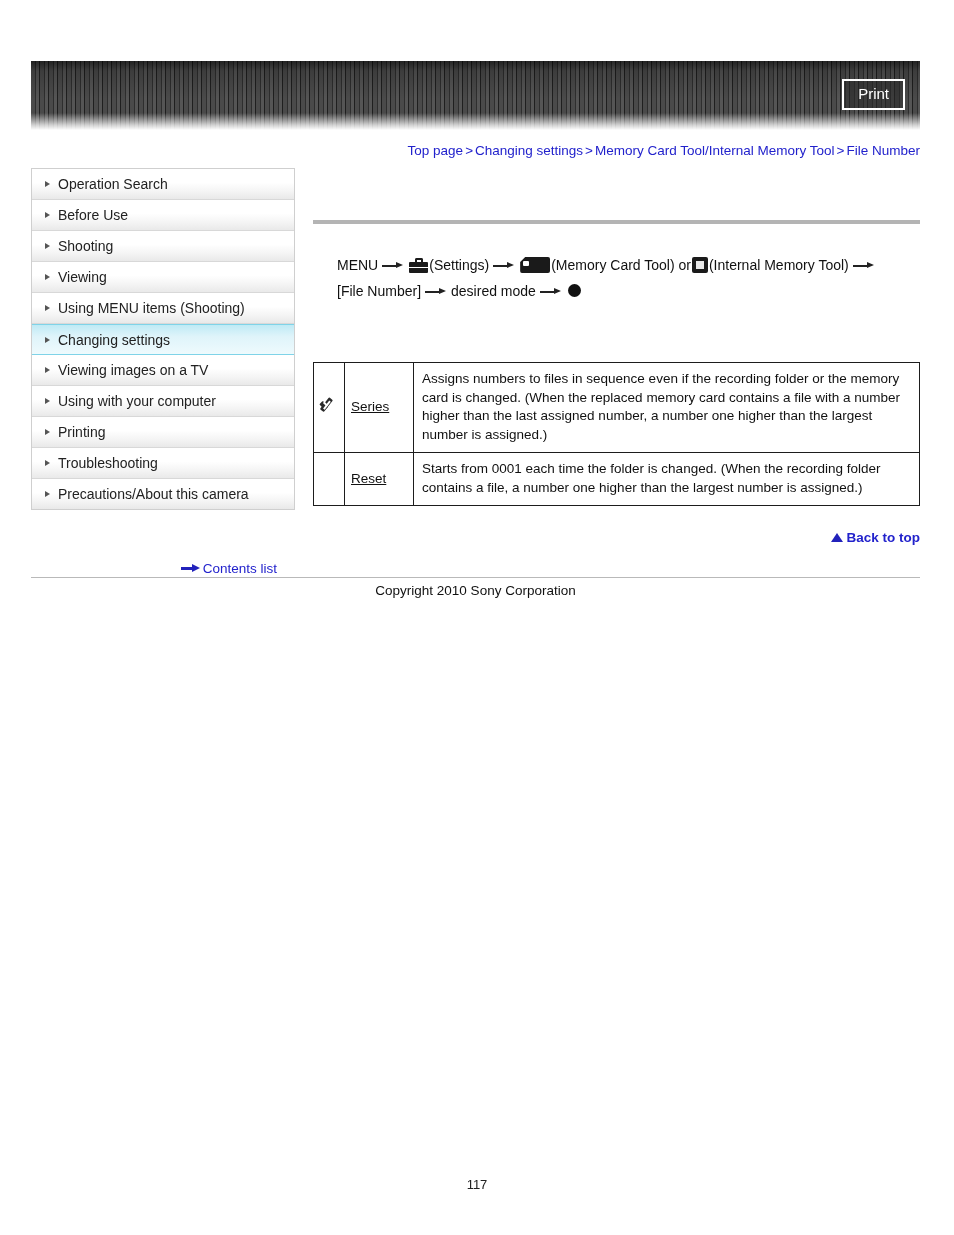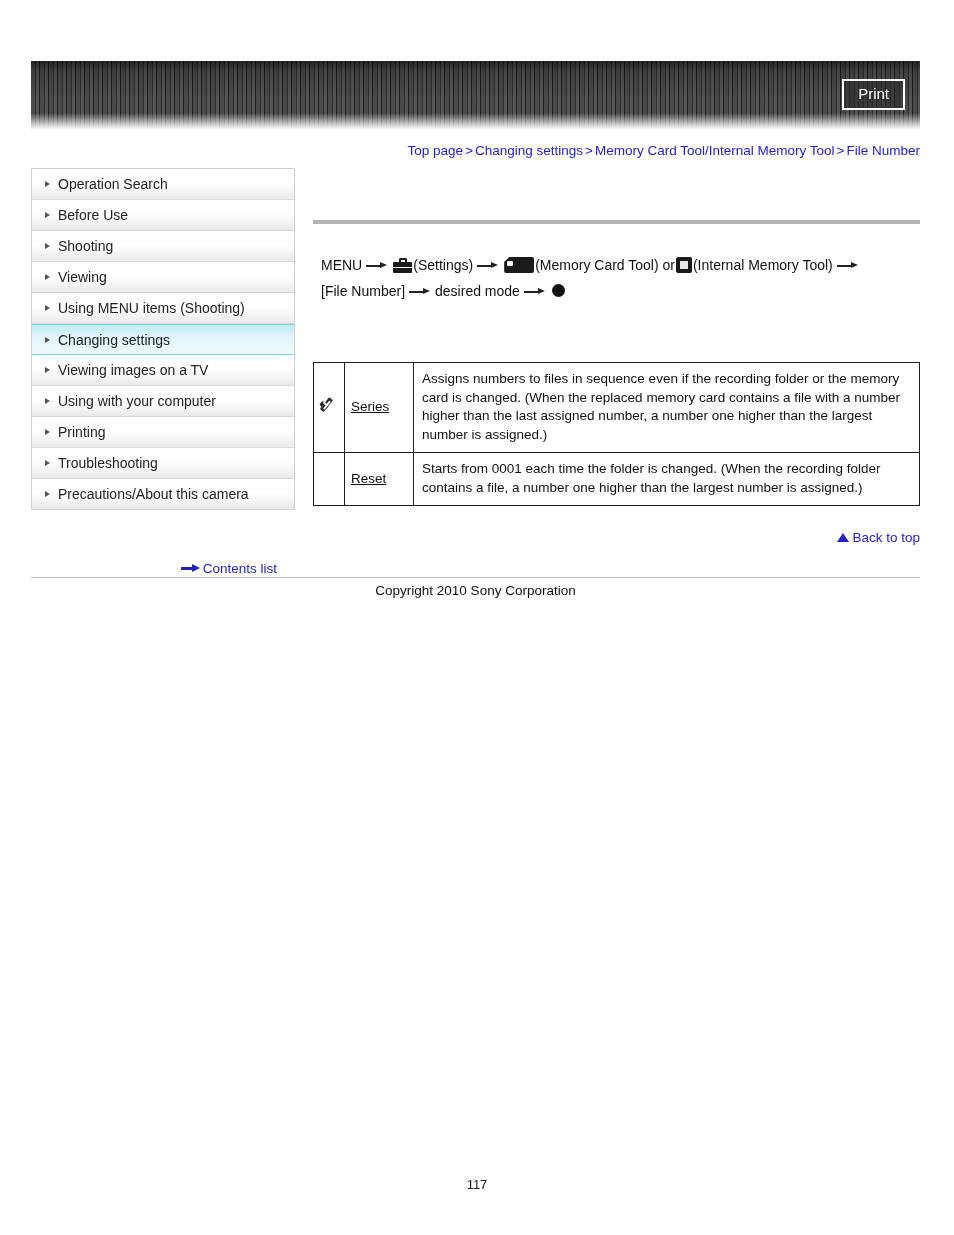--- a/index.html
+++ b/index.html
@@ -166,21 +166,21 @@
     margin-bottom: 28px;
   }
   .intro-text {
     font-size: 14px;
     color: #111111;
     margin-bottom: 13px;
   }
   .menu-path {
     font-size: 14px;
     color: #111111;
-    margin-left: 8px;
+    margin-left: 24px;
     line-height: 26px;
   }
   .menu-path .arrow-r {
     display: inline-block;
     position: relative;
     width: 22px;
     height: 10px;
     vertical-align: middle;
     margin: 0 4px;
   }
@@ -348,20 +348,21 @@
     z-index: 2;
   }
 
   
   .back-to-top {
     position: absolute;
     right: 34px;
     top: 529px;
     font-size: 13.5px;
     white-space: nowrap;
+    font-weight: bold;
   }
   .back-to-top .tri {
     display: inline-block;
     width: 0; height: 0;
     border-left: 6px solid transparent;
     border-right: 6px solid transparent;
     border-bottom: 9px solid #2222bb;
     vertical-align: middle;
     margin-right: 3px;
   }

